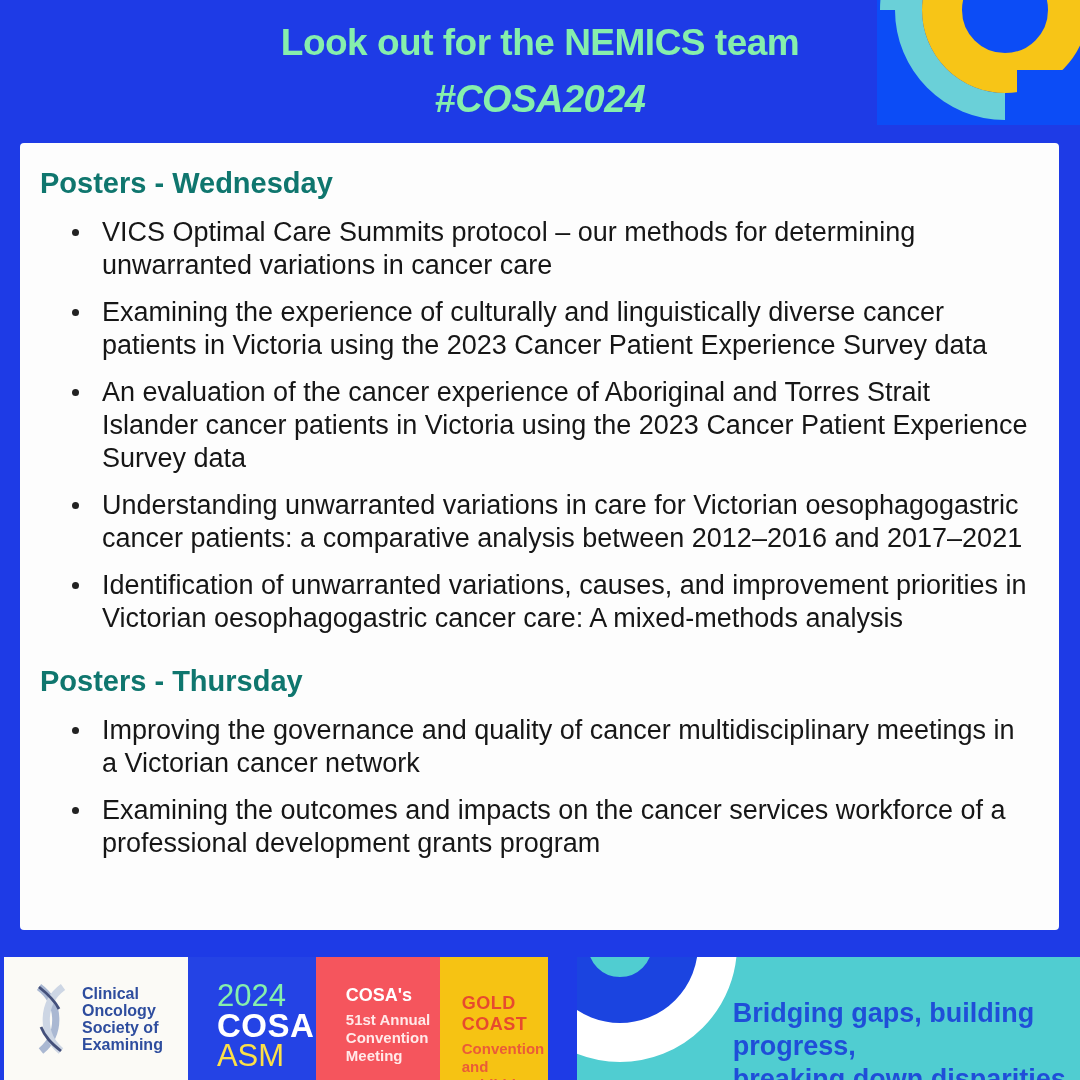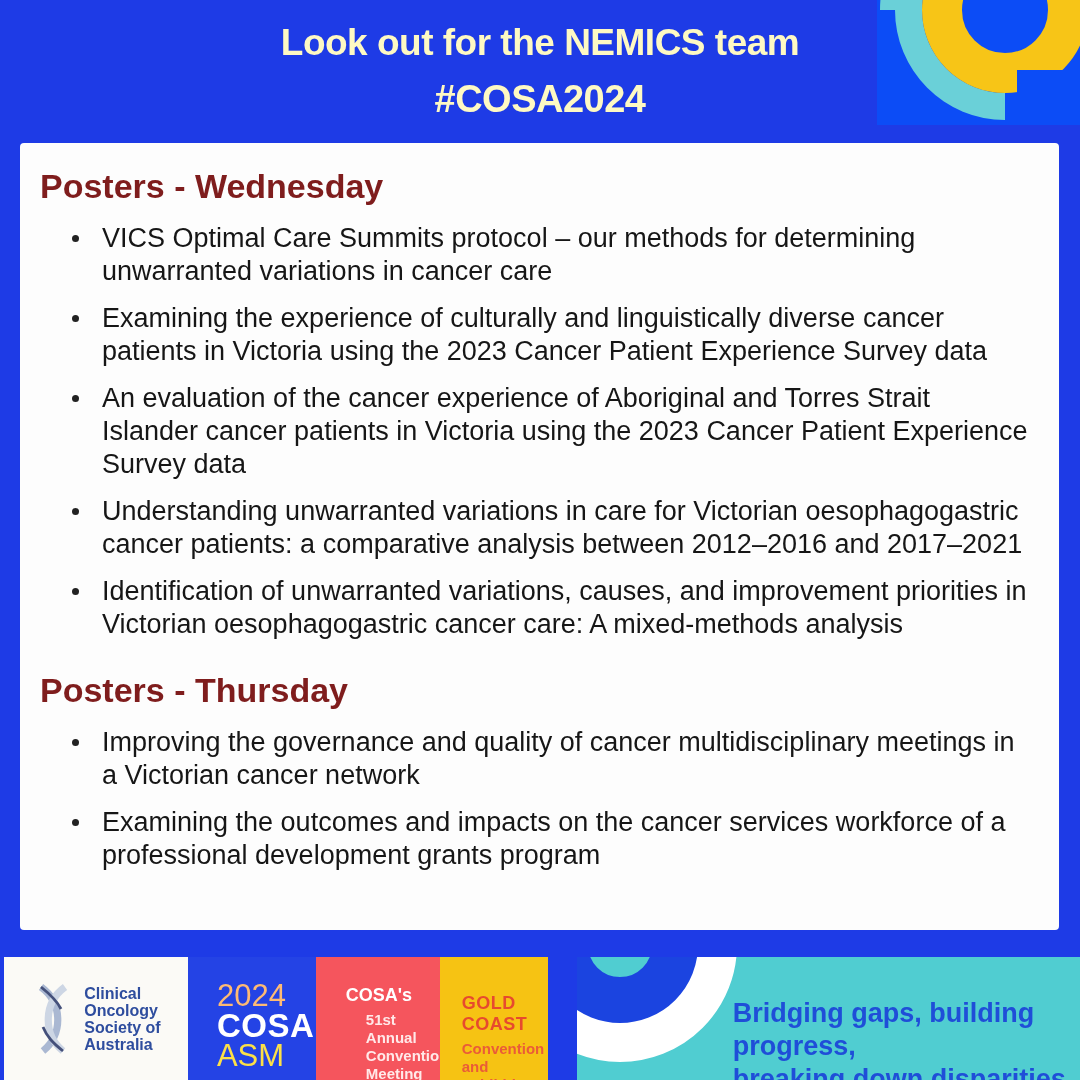--- a/index.html
+++ b/index.html
@@ -2,59 +2,59 @@
 <html><head>
 <meta charset="utf-8">
 <style>
   html,body{margin:0;padding:0;background:#444;}
   .canvas{
     position:relative;width:1080px;height:1080px;overflow:hidden;
     background:#1e3be6;
     font-family:"Liberation Sans", sans-serif;
   }
   
-  .hdr{position:absolute;top:0;left:0;width:100%;text-align:center;color:#fef9c3;}
+  .hdr{position:absolute;top:0;left:0;width:100%;text-align:center;color:#86efac;}
   .hdr-line1{margin-top:22px;font-size:37px;font-weight:bold;letter-spacing:-0.5px;}
-  .hdr-line2{margin-top:14px;font-size:38px;font-weight:bold;letter-spacing:-0.5px;}
+  .hdr-line2{margin-top:14px;font-size:38px;font-weight:bold;font-style:italic;letter-spacing:-0.5px;}
   
   .deco-patch{
     position:absolute;left:877px;top:0;width:203px;height:125px;
     background:#0c4cf6;overflow:hidden;
   }
   .deco-patch svg{display:block;}
   
   .card{
     position:absolute;left:20px;top:143px;width:1039px;height:787px;
     background:#fdfdfd;border-radius:4px;box-sizing:border-box;
     padding:24px 24px 20px 20px;color:#161616;
   }
-  .card h2{margin:30px 0 16px 0;font-size:34px;font-weight:bold;color:#7f1d1d;}
+  .card h2{margin:30px 0 16px 0;font-size:29px;font-weight:bold;color:#0f766e;}
   .card section:first-child h2{margin-top:0;}
   .card ul{list-style:none;margin:4px;padding:0;}
   .card li{
     position:relative;margin:0 0 14px 20px;padding-left:38px;
     font-size:27px;line-height:33px;
   }
   .card li .dot{
     position:absolute;left:8px;top:13px;width:7px;height:7px;border-radius:50%;
     background:#222;
   }
   
   .footer{position:absolute;left:4px;top:957px;width:1080px;height:123px;display:flex;}
   .fp{box-sizing:border-box;height:123px;position:relative;overflow:hidden;}
   .fp-white{width:186px;background:#fbfaf6;display:flex;align-items:center;justify-content:center;}
   .logo{display:flex;align-items:center;gap:9px;}
   .logo-text{color:#2e4d9e;font-weight:bold;font-size:16px;line-height:17px;}
   .fp-blue{width:129px;background:#2443e5;color:#fff;padding:24px 0 0 29px;}
-  .yb1{font-size:31px;line-height:29px;font-weight:normal;color:#fdba74;}
+  .yb1{font-size:31px;line-height:29px;font-weight:normal;color:#86efac;}
   .yb2{font-size:33px;line-height:31px;font-weight:bold;letter-spacing:0.5px;}
   .yb3{font-size:31px;line-height:30px;color:#fde047;}
   .fp-red{width:125px;background:#f5555d;color:#fff;padding:28px 0 0 30px;}
   .mb-title{font-size:18px;font-weight:bold;margin-bottom:5px;}
-  .mb-line{font-size:15px;line-height:18px;font-weight:bold;color:#ffe9e9;margin-left:20px;}
+  .mb-line{font-size:15px;line-height:18px;font-weight:bold;color:#ffe9e9;}
   .fp-yellow{width:109px;background:#f6c313;color:#e74a2e;padding:36px 0 0 22px;}
   .vb-title{font-size:18px;font-weight:bold;letter-spacing:0.5px;margin-bottom:5px;}
   .vb-line{font-size:15px;line-height:18px;font-weight:bold;color:#ea5c38;}
   .fp-teal{width:513px;background:#50cdd1;margin-left:29px;}
   .fp-teal svg{position:absolute;left:0;top:0;}
   .tagline{
     position:absolute;left:156px;top:40px;color:#1f4ed8;
     font-size:27px;line-height:33px;font-weight:bold;
   }
 </style>
@@ -114,21 +114,21 @@
         <svg width="44" height="72" viewBox="0 0 22 36">
           <path d="M5 2 C 16 10, 16 26, 6 34" fill="none" stroke="#aab8d2" stroke-width="3.6"></path>
           <path d="M17 2 C 6 10, 6 26, 16 34" fill="none" stroke="#cdd6e4" stroke-width="3.6"></path>
           <path d="M5 2 C 10 6, 13 9, 15 13" fill="none" stroke="#44507a" stroke-width="1.4"></path>
           <path d="M16 34 C 11 30, 8 27, 6 22" fill="none" stroke="#44507a" stroke-width="1.4"></path>
         </svg>
         <div class="logo-text">
           <div>Clinical</div>
           <div>Oncology</div>
           <div>Society of</div>
-          <div>Australia</div>
+          <div>Examining</div>
         </div>
       </div>
     </div>
 
     <div class="fp fp-blue">
       <div class="yb1">2024</div>
       <div class="yb2">COSA</div>
       <div class="yb3">ASM</div>
     </div>
 

